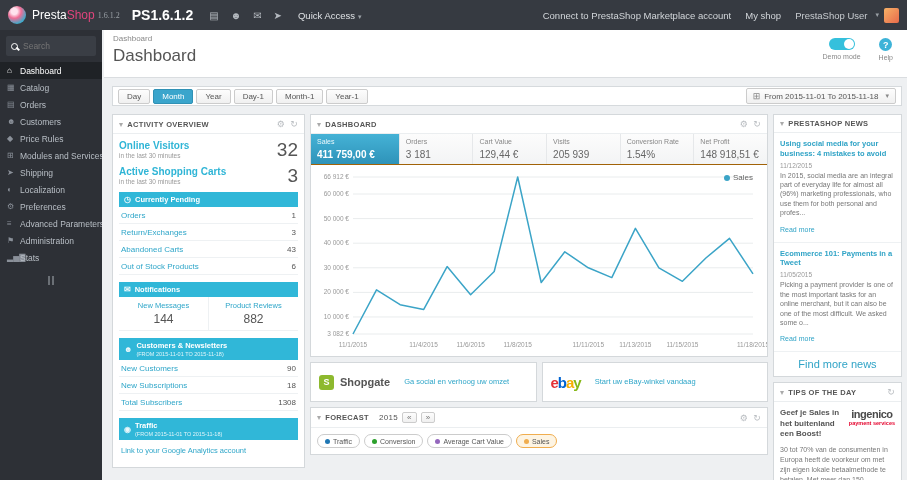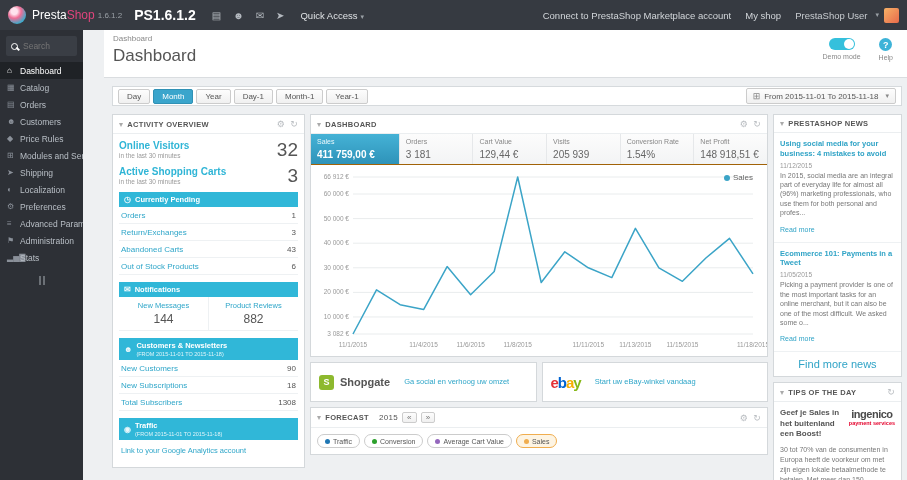--- a/index.html
+++ b/index.html
@@ -4,32 +4,32 @@
 <style>
   * { box-sizing: border-box; margin: 0; padding: 0; }
   html,body { width: 907px; height: 480px; overflow: hidden; }
   body { font-family: "Liberation Sans", sans-serif; background: #eef0f2; position: relative; }
 
   
   .topbar { position:absolute; top:0; left:0; width:907px; height:30px; background:#363a41; display:flex; align-items:center; color:#c8ccd0; font-size:9.5px; padding:0 8px; z-index:20; }
   .logo { width:18px; height:18px; border-radius:50%; background:radial-gradient(circle at 35% 30%, #ffe3ee 0 18%, #f06e96 40%, #43a9c9 72%, #2a7ea0); margin-right:6px; flex:none; }
   .brand { font-size:12px; color:#fff; white-space:nowrap; }
   .brand .shop { color:#e0447c; }
-  .brand-ver { font-size:8px; color:#9aa0a6; margin:0 4px 0 3px; }
+  .brand-ver { font-size:8px; color:#9aa0a6; margin:0 4px 0 3px;font-family:Liberation Serif, serif; }
   .shopname { font-weight:bold; color:#fff; font-size:14px; margin:0 10px 0 8px; }
   .tb-ico { color:#b4b9bf; margin:0 6px; font-size:10px; cursor:pointer; }
   .quick { margin-left:10px; color:#dfe2e5; cursor:pointer; white-space:nowrap; }
   .caret { font-size:7px; color:#9aa0a6; margin-left:3px; }
   .tb-right { margin-left:auto; display:flex; align-items:center; gap:14px; white-space:nowrap; }
   .tb-link { color:#d2d6da; cursor:pointer; }
   .userblock { display:flex; align-items:center; gap:5px; cursor:pointer; }
   .avatar { width:15px; height:15px; border-radius:2px; background:linear-gradient(135deg,#f7b267,#e86a4a); }
 
   
-  .sidebar { position:absolute; top:30px; left:0; width:83px; height:450px; background:#2d3036; }
+  .sidebar { position:absolute; top:30px; left:0; width:102px; height:450px; background:#2d3036; }
   .search { margin:6px; height:20px; background:#3a3e45; border-radius:2px; display:flex; align-items:center; padding:0 5px; }
   .mag { width:7px; height:7px; border:1.5px solid #fff; border-radius:50%; position:relative; margin-right:5px; flex:none; }
   .mag::after { content:""; position:absolute; width:4px; height:1.5px; background:#fff; transform:rotate(45deg); right:-3px; bottom:-1px; }
   .search input { background:transparent; border:0; outline:0; color:#ccc; font-size:8.5px; width:70px; }
   .nav-item { height:17px; display:flex; align-items:center; padding:0 7px; color:#b9bfc6; font-size:8.5px; cursor:pointer; white-space:nowrap; overflow:hidden; }
   .nav-ico { width:13px; font-size:8px; color:#8a9099; flex:none; }
   .nav-item.active { background:#1f2226; color:#fff; }
   .nav-item.active .nav-ico { color:#fff; }
   .collapse { margin-top:10px; display:flex; justify-content:center; gap:2px; }
   .collapse i { width:2px; height:9px; background:#6b7076; display:block; }

